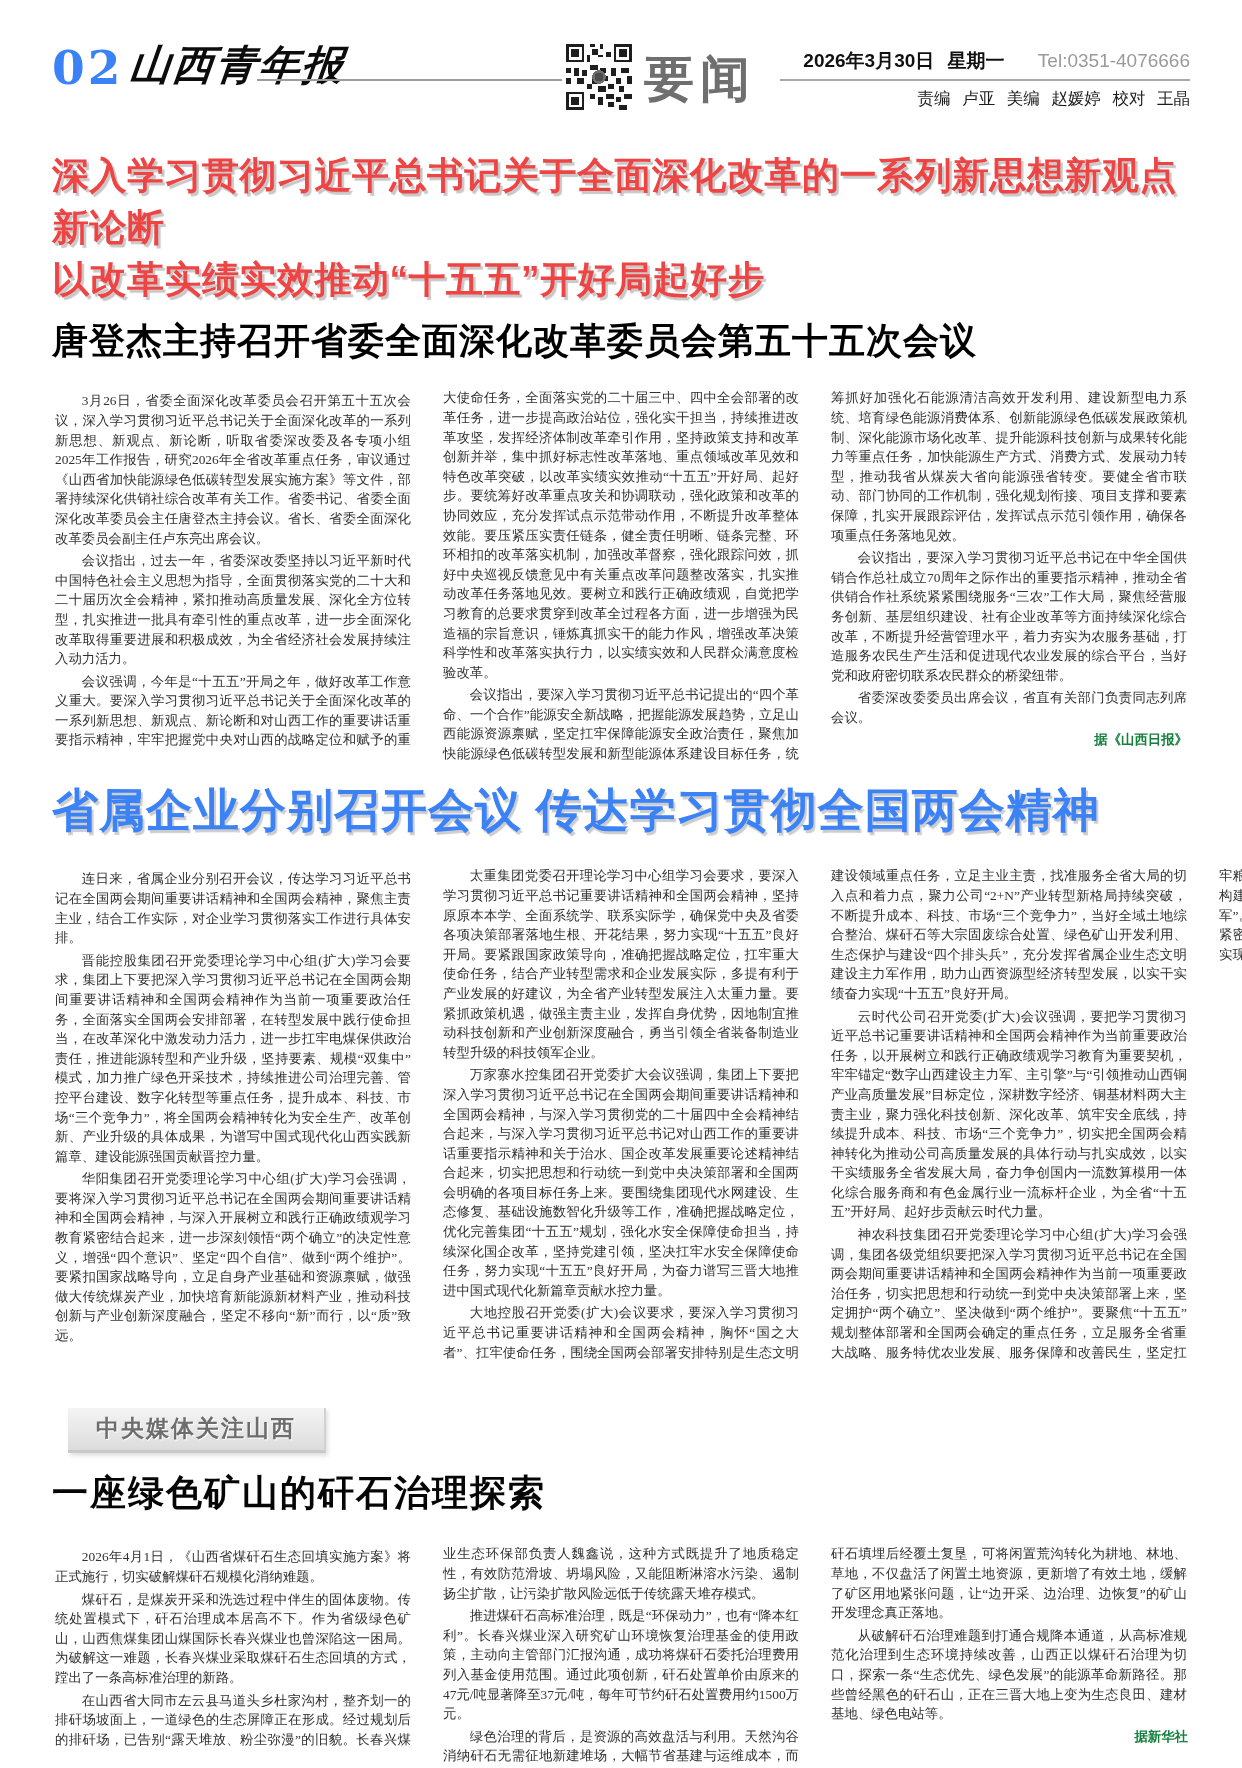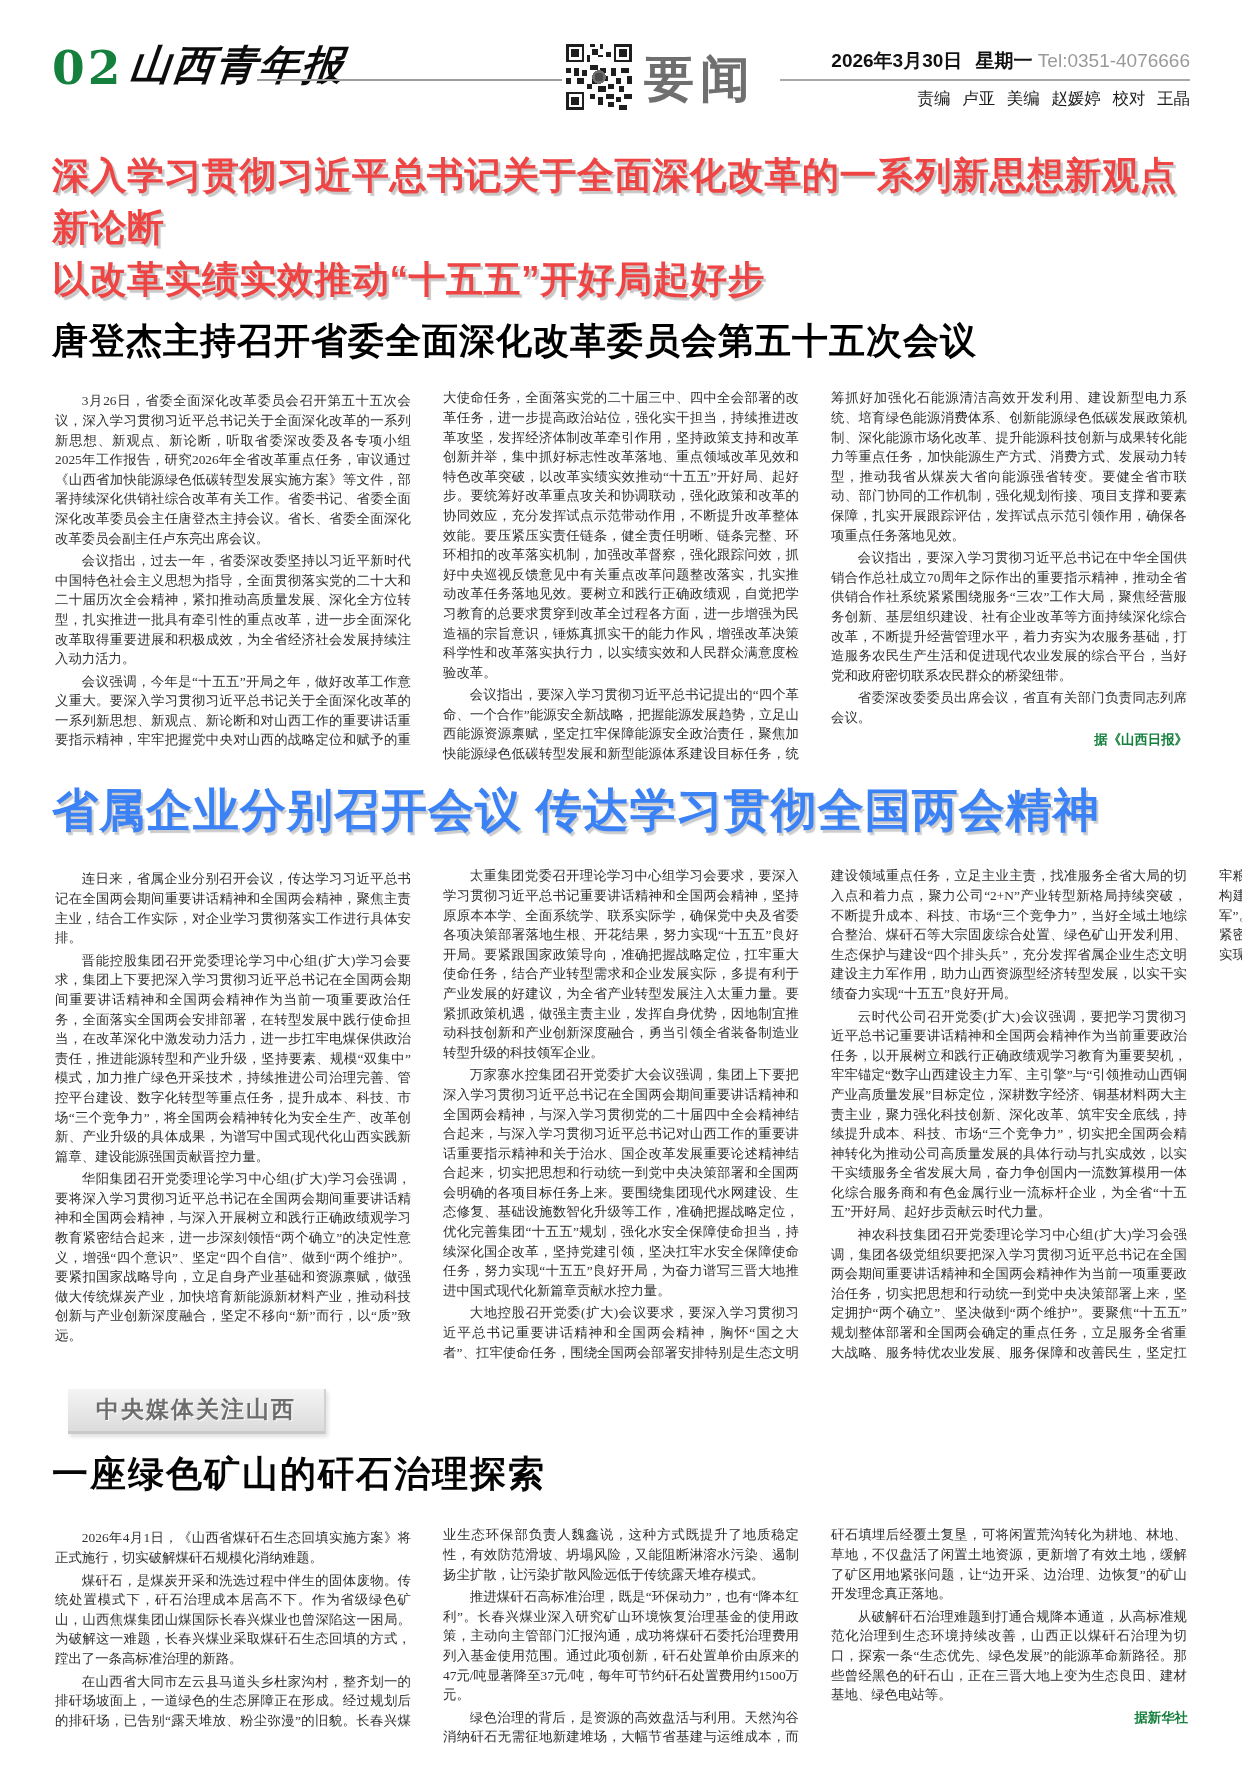--- a/index.html
+++ b/index.html
@@ -8,41 +8,41 @@
     font-family:"Liberation Serif","DejaVu Serif",serif;
     overflow:hidden;
   }
   .page{padding:0 52px;}
 
   
   .header{position:relative;height:132px;}
   .page-num{
     position:absolute;left:0;top:40px;
     font-family:"DejaVu Serif",serif;font-weight:bold;font-size:47px;
-    color:#15803d;letter-spacing:3px;
+    color:#3b82f6;letter-spacing:3px;
   }
   .masthead{
     position:absolute;left:78px;top:38px;
     font-family:"Liberation Serif",serif;font-weight:900;font-style:italic;
     font-size:41px;color:#0c0c0c;transform:skewX(-6deg);letter-spacing:2px;
     white-space:nowrap;
   }
   .rule-left{position:absolute;left:205px;top:79px;width:305px;height:2px;background:#9c9c9c;}
   .rule-right{position:absolute;left:728px;right:0;top:79px;height:2px;background:#a8a8a8;}
   .qr{position:absolute;left:514px;top:44px;width:66px;height:66px;}
   .section-title{
     position:absolute;left:592px;top:46px;
     font-family:"Liberation Serif",serif;font-weight:bold;font-size:50px;
     color:#6f6f6f;letter-spacing:6px;white-space:nowrap;
   }
   .date-row{
     position:absolute;right:0;top:48px;white-space:nowrap;
     font-family:"Liberation Sans",sans-serif;font-size:19px;font-weight:bold;color:#101010;
   }
-  .date-row .tel{font-weight:normal;color:#9a9a9a;margin-left:0;}
+  .date-row .tel{font-weight:normal;color:#9a9a9a;margin-left:28px;}
   .staff-row{
     position:absolute;right:0;top:88px;white-space:nowrap;
     font-family:"Liberation Sans",sans-serif;font-size:16.5px;color:#1c1c1c;
   }
   .staff-row span{margin-left:7px;}
 
   
   .a1-headline{
     margin-top:18px;
     font-family:"Liberation Sans",sans-serif;font-weight:bold;
@@ -73,21 +73,21 @@
   .a2-headline{
     font-family:"Liberation Sans",sans-serif;font-weight:bold;
     font-size:46px;color:#3b82f6;letter-spacing:1px;
     text-shadow:2px 2.5px 1px rgba(0,0,0,0.2);
     white-space:nowrap;
   }
   .a2-body{margin-top:24px;height:505px;}
 
   
   .a3-label{
-    margin-top:18px;margin-left:16px;
+    margin-top:37px;margin-left:16px;
     display:inline-block;padding:5px 28px 6px 28px;
     background:linear-gradient(#f4f4f4,#dcdcdc);
     border-bottom:3px solid #c9c9c9;border-right:2px solid #d2d2d2;
     box-shadow:2px 3px 4px rgba(0,0,0,0.12);
     font-family:"Liberation Sans",sans-serif;font-weight:bold;font-size:23px;
     color:#6d6d6d;text-shadow:1px 1px 0 #ffffff;letter-spacing:2px;
   }
   .a3-headline{
     margin-top:16px;
     font-family:Liberation Sans, sans-serif;font-weight:bold;

